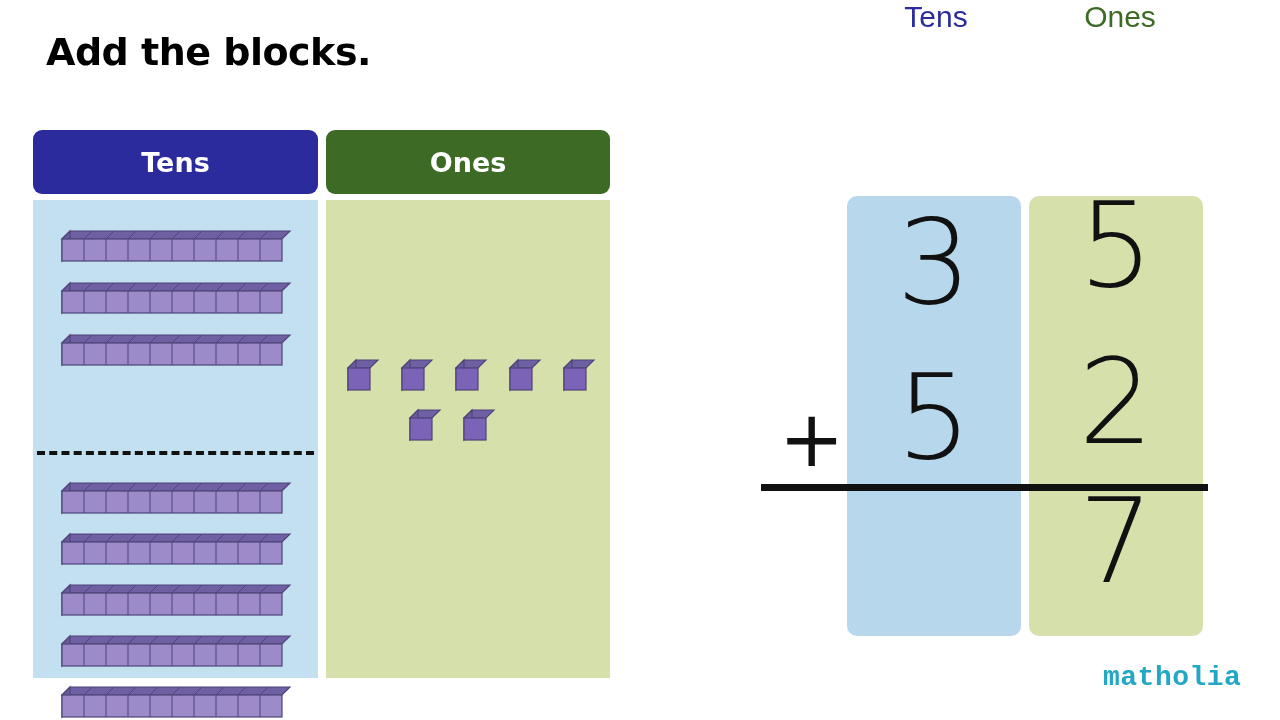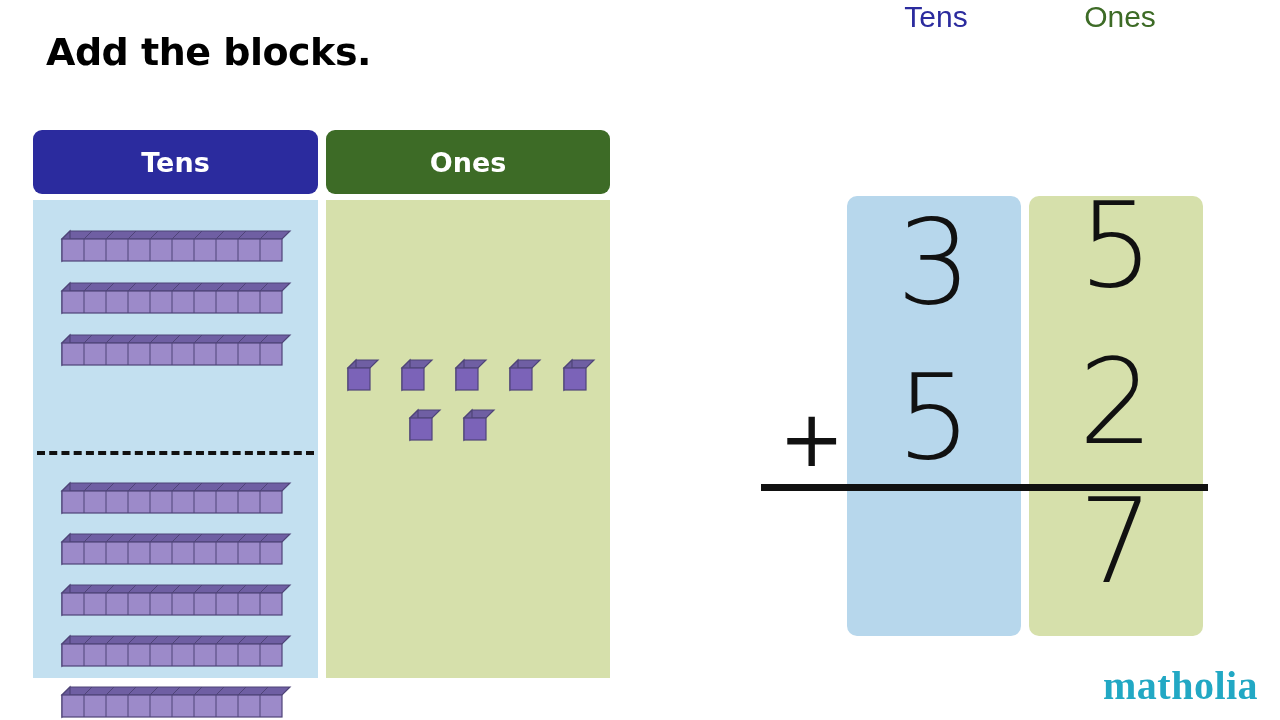--- a/index.html
+++ b/index.html
@@ -168,25 +168,25 @@
     width: 447px;
     height: 7px;
     background: #111111;
   }
 
   
   #logo {
     position: absolute;
     left: 1103px;
     top: 662px;
-    font-size: 40px;
+    font-size: 28px;
     font-weight: bold;
     color: #22a8c4;
     letter-spacing: 0.5px;
-    font-family: Liberation Serif, serif;
+    font-family: Liberation Mono, monospace;
     text-shadow: 0 0 3px #ffffff, 0 0 6px #ffffff;
   }
 </style>
 </head>
 <body>
 
 <div id="page-title">Add the blocks.</div>
 
 <div id="blocks-area">
 

